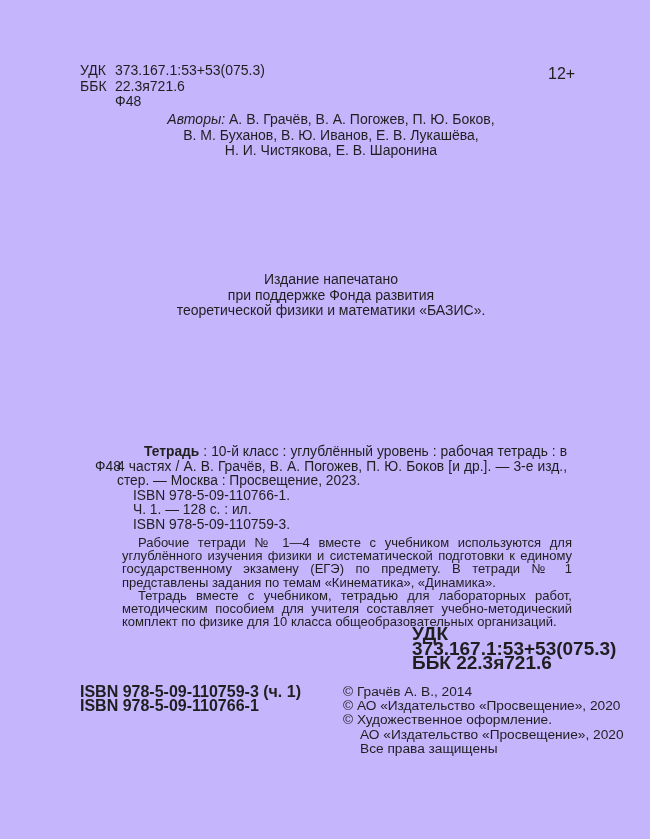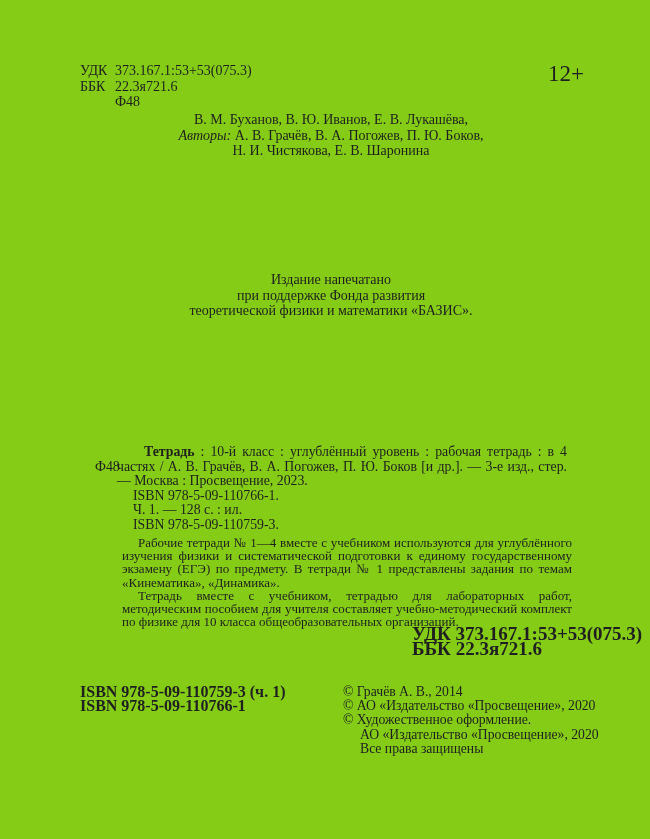--- a/index.html
+++ b/index.html
@@ -2,34 +2,34 @@
 <html lang="ru"><head>
 <meta charset="utf-8">
 <title>Imprint page</title>
 <style>
   * { margin: 0; padding: 0; box-sizing: border-box; }
   html, body { background: #ffffff; }
   .page {
     position: relative;
     width: 650px;
     height: 839px;
-    background: #84cc16;
-    font-family: Liberation Serif, serif;
+    background: #c4b5fd;
+    font-family: Liberation Sans, sans-serif;
     color: #1f1f1f;
     font-size: 14px;
     overflow: hidden;
   }
 
   
   .top-catalog { position: absolute; left: 80px; top: 63px; line-height: 15.6px; }
   .kv-row { display: flex; }
   .kv-label { width: 35px; flex: 0 0 35px; }
 
   
-  .age-rating { position: absolute; left: 548px; top: 61px; font-size: 23px; line-height: 26px; }
+  .age-rating { position: absolute; left: 548px; top: 61px; font-size: 16px; line-height: 26px; }
 
   
   .authors-block { position: absolute; left: 80px; top: 112px; width: 502px; text-align: center; line-height: 15.7px; }
   .authors-label { font-style: italic; }
   .support-note { position: absolute; left: 80px; top: 272px; width: 502px; text-align: center; line-height: 15.6px; }
 
   
   .catalog-entry { position: absolute; left: 117px; top: 445px; width: 450px; font-size: 13.8px; line-height: 14.6px; }
   .bib-description { text-align: justify; text-indent: 27px; }
   .bib-title { font-weight: bold; }
@@ -64,22 +64,22 @@
     </div>
     <div class="kv-row">
       <span class="kv-label"></span>
       <span>Ф48</span>
     </div>
   </div>
 
   <div class="age-rating">12+</div>
 
   <div class="authors-block">
+    <div><span class="authors-label">Авторы:</span><span> А. В. Грачёв, В. А. Погожев, П. Ю. Боков,</span></div>
     <div>В. М. Буханов, В. Ю. Иванов, Е. В. Лукашёва,</div>
-    <div><span class="authors-label">Авторы:</span><span> А. В. Грачёв, В. А. Погожев, П. Ю. Боков,</span></div>
     <div>Н. И. Чистякова, Е. В. Шаронина</div>
   </div>
 
   <div class="support-note">
     <div>Издание напечатано</div>
     <div>при поддержке Фонда развития</div>
     <div>теоретической физики и математики «БАЗИС».</div>
   </div>
 
   <div class="catalog-entry">

